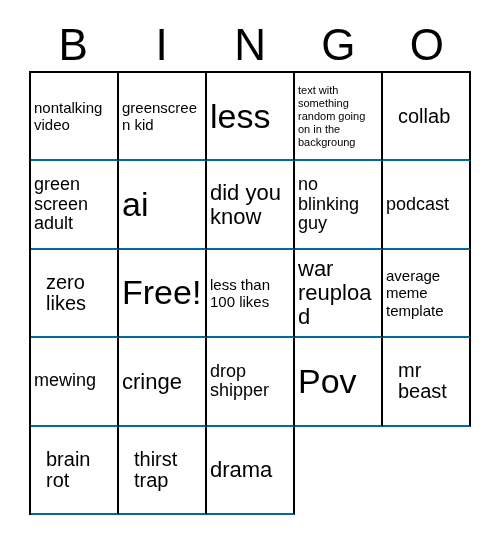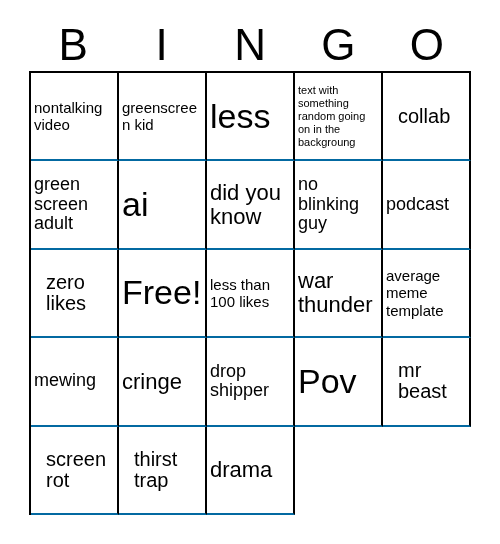--- a/index.html
+++ b/index.html
@@ -133,21 +133,21 @@
     <div class="cell fs-xl">
       <span class="cell-text">zero likes</span>
     </div>
     <div class="cell fs-xxl">
       <span class="cell-text">Free!</span>
     </div>
     <div class="cell fs-sm">
       <span class="cell-text">less than 100 likes</span>
     </div>
     <div class="cell fs-lg">
-      <span class="cell-text">war thunder</span>
+      <span class="cell-text">war reupload</span>
     </div>
 
     <div class="cell fs-sm">
       <span class="cell-text">average meme template</span>
     </div>
     <div class="cell fs-md">
       <span class="cell-text">mewing</span>
     </div>
     <div class="cell fs-lg">
       <span class="cell-text">cringe</span>
@@ -156,21 +156,21 @@
       <span class="cell-text">drop shipper</span>
     </div>
     <div class="cell fs-xxl">
       <span class="cell-text">Pov</span>
     </div>
 
     <div class="cell fs-xl">
       <span class="cell-text">mr beast</span>
     </div>
     <div class="cell fs-xl">
-      <span class="cell-text">screen rot</span>
+      <span class="cell-text">brain rot</span>
     </div>
     <div class="cell fs-xl">
       <span class="cell-text">thirst trap</span>
     </div>
     <div class="cell fs-lg">
       <span class="cell-text">drama</span>
     </div>
 
   </div>
 </div>

